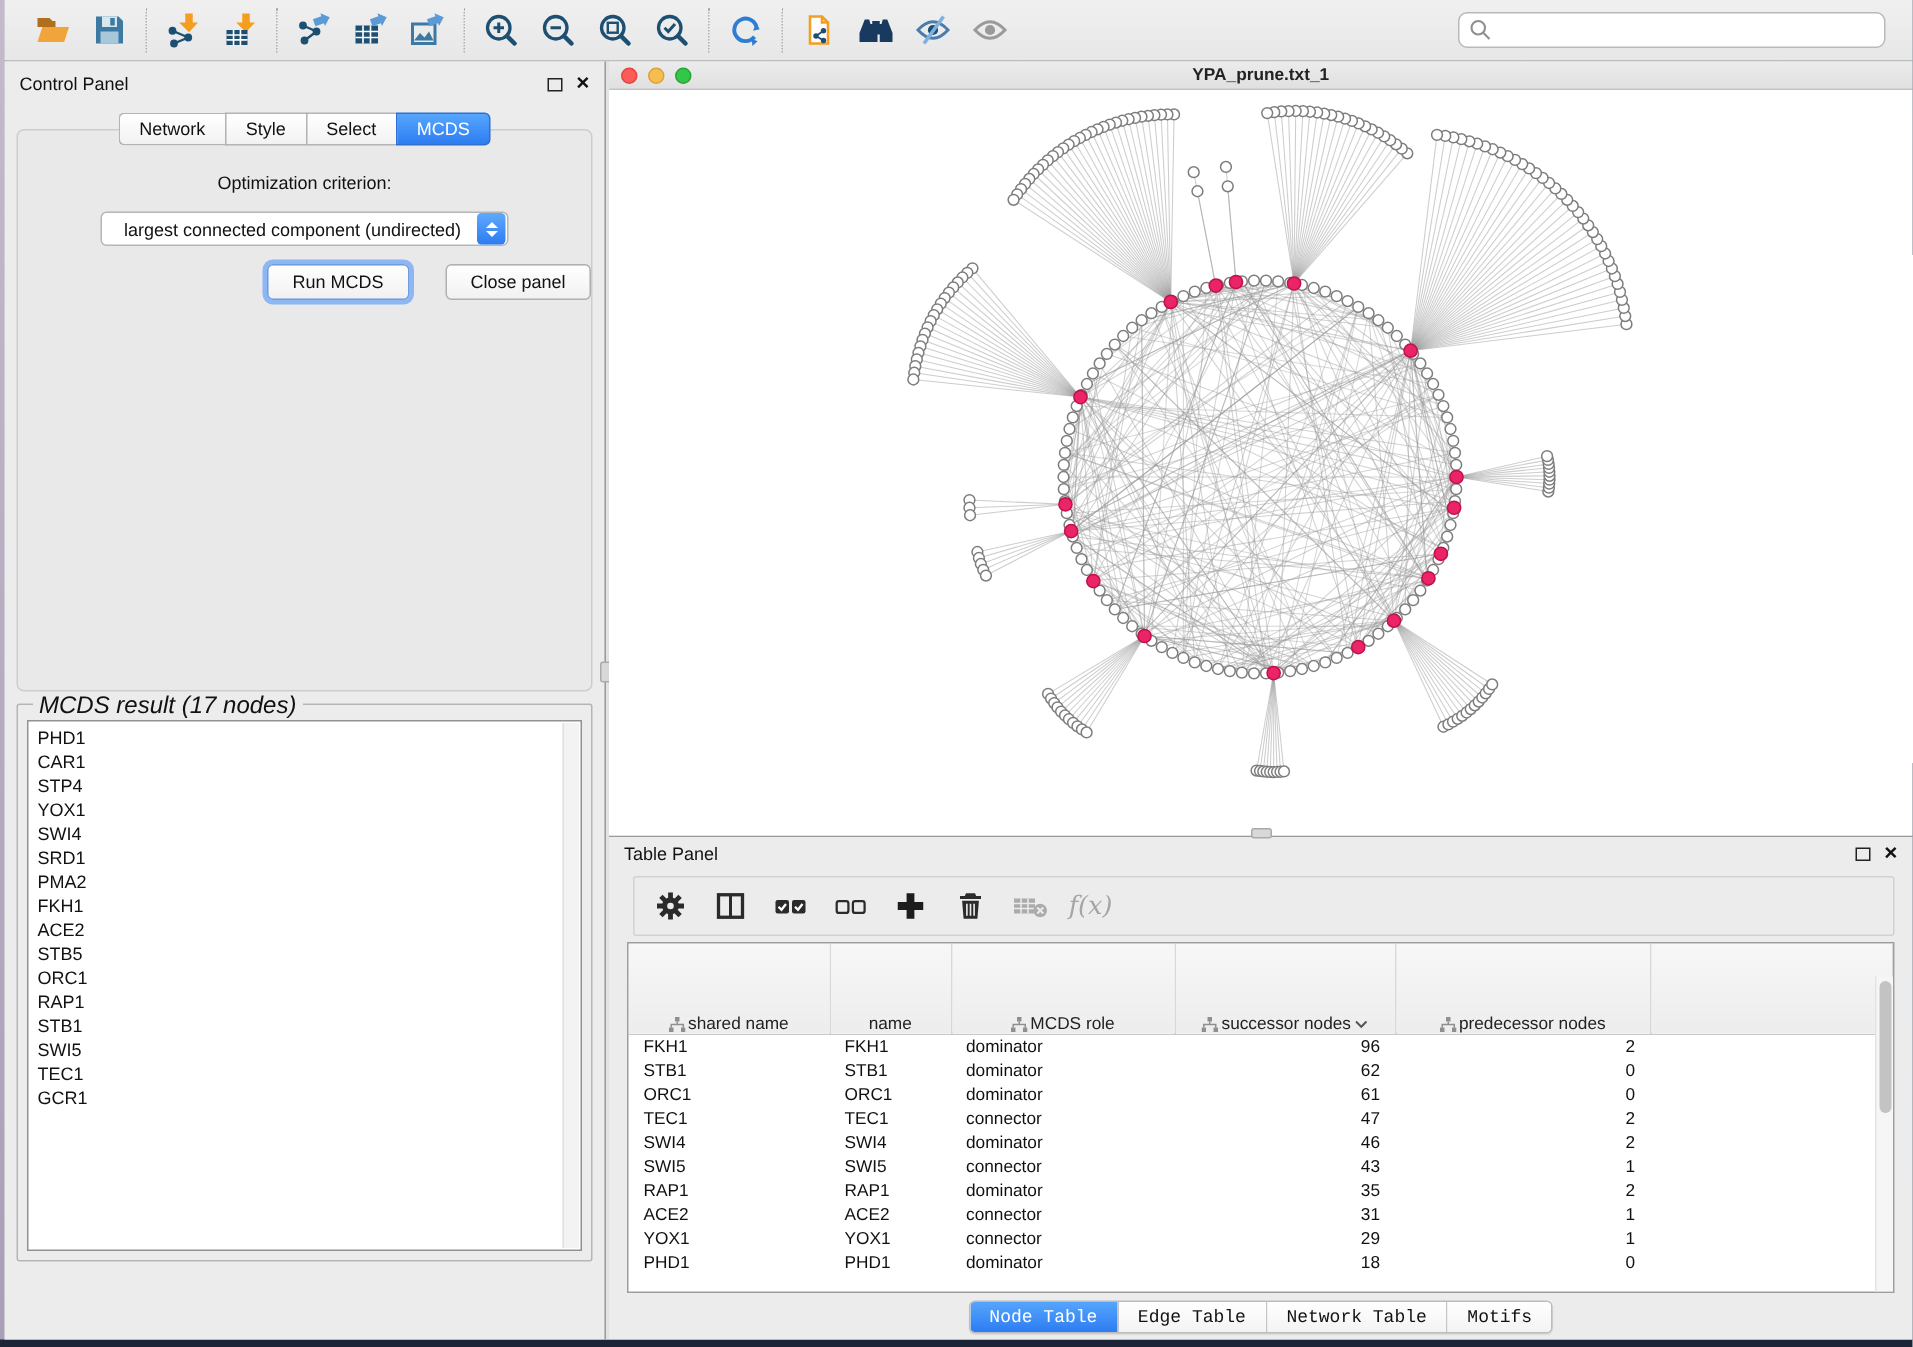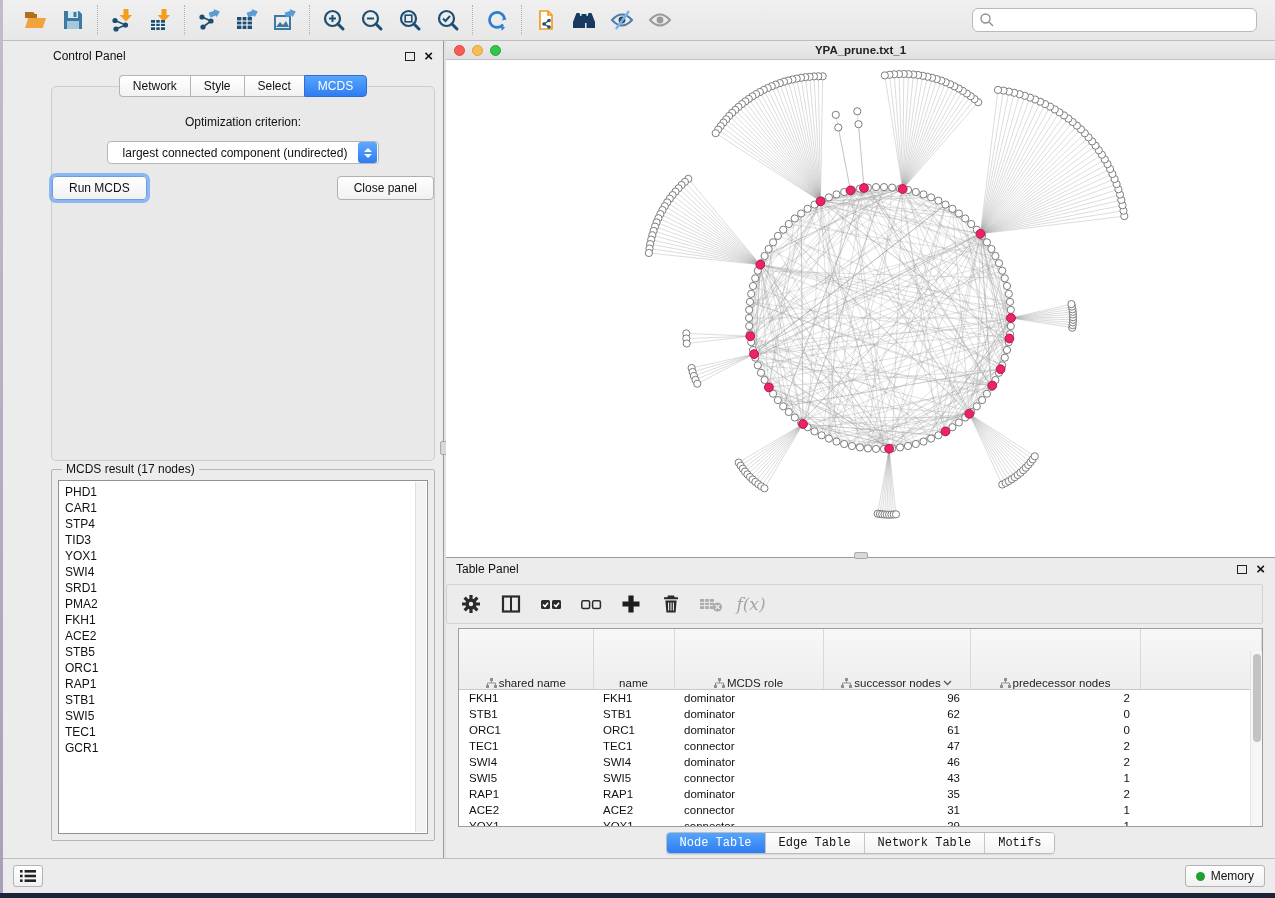--- a/index.html
+++ b/index.html
@@ -17,64 +17,64 @@
   .search-wrap { margin-left:auto; margin-right:10px; position:relative; }
   .search-input { width:285px; height:24px; border:1px solid #b9b9b9; border-radius:6px; background:#fff; padding:0 6px 0 26px; font-size:12px; color:#333; outline:none; }
   .search-icon { position:absolute; left:7px; top:4px; }
 
   
   .main { flex:1; display:flex; min-height:0; }
   .vdivider { width:3px; background:#e2e2e2; border-left:1px solid #9a9a9a; position:relative; flex:none; }
   .vdivider .knob { position:absolute; top:400px; left:-4px; width:8px; height:14px; background:#d8d8d8; border:1px solid #aaa; border-radius:2px; }
 
   
-  .cpanel { width:400px; flex:none; display:flex; flex-direction:column; background:#ececec; padding-top:4px;margin-left:40px; }
+  .cpanel { width:400px; flex:none; display:flex; flex-direction:column; background:#ececec; padding-top:4px; }
   .panel-titlebar { height:22px; display:flex; align-items:center; padding:0 10px; flex:none; }
   .panel-title { font-size:12px; color:#111; }
   .panel-controls { margin-left:auto; display:flex; align-items:center; gap:9px; }
   .float-box { width:10px; height:9px; border:1.6px solid #222; display:inline-block; cursor:pointer; }
   .close-x { font-size:15px; font-weight:bold; color:#111; line-height:10px; cursor:pointer; }
   .cp-tabs { display:flex; justify-content:center; margin-top:8px; flex:none; position:relative; z-index:2; }
   .cp-tab { font-size:12px; padding:3px 13px; background:linear-gradient(#ffffff,#f2f2f2); border:1px solid #b4b4b4; border-right:none; color:#111; cursor:pointer; }
   .cp-tab:first-child { border-radius:4px 0 0 4px; }
   .cp-tab:last-child { border-right:1px solid #b4b4b4; border-radius:0 4px 4px 0; }
   .cp-tab.active { background:linear-gradient(#56a6fd,#2e7df2); color:#fff; border-color:#2e6fd0; }
   .cp-body { flex:1; display:flex; flex-direction:column; margin:-11px 8px 0 8px; min-height:0; }
   .cp-content { background:#e9e9e9; border:1px solid #cdcdcd; border-radius:5px; padding-top:28px; height:375px; flex:none; text-align:center; }
   .opt-label { font-size:12px; color:#111; margin-bottom:12px; }
   .dropdown { margin:0 auto; width:272px; height:23px; background:#fff; border:1px solid #b6b6b6; border-radius:4px; display:flex; align-items:center; cursor:pointer; }
   .dropdown-value { flex:1; font-size:12px; color:#111; text-align:center; padding-left:6px; white-space:nowrap; }
   .dropdown-stepper { width:19px; height:21px; border-radius:3px; background:linear-gradient(#5fa9fd,#2d7cf2); margin:0 1px 0 2px; display:flex; flex-direction:column; align-items:center; justify-content:center; gap:2px; }
   .arr-up { width:0; height:0; border-left:4px solid transparent; border-right:4px solid transparent; border-bottom:4px solid #fff; }
   .arr-dn { width:0; height:0; border-left:4px solid transparent; border-right:4px solid transparent; border-top:4px solid #fff; }
-  .cp-buttons { margin-top:12px; display:flex; justify-content:space-between; gap:6px; }
+  .cp-buttons { margin-top:12px; display:flex; justify-content:flex-end; gap:24px; }
   .btn { font-size:12px; color:#111; background:linear-gradient(#ffffff,#f1f1f1); border:1px solid #b0b0b0; border-radius:4px; padding:4px 16px; cursor:pointer; }
   .btn.focus-ring { box-shadow:0 0 0 3px rgba(90,155,250,.65); border-color:#6f9ddc; }
   .mcds-group { margin-top:8px; border:1px solid #b5b5b5; border-radius:2px; position:relative; flex:none; height:372px; padding:10px 6px 6px 6px; }
-  .mcds-group-title { position:absolute; top:-8px; left:10px; background:#ececec; padding:0 4px; font-size:12px; color:#111; }
+  .mcds-group-title { position:absolute; top:-8px; left:10px; background:#ececec; padding:0 4px; font-size:16px; color:#111;font-style:italic; }
   .mcds-list { background:#fff; border:1px solid #919191; height:100%; overflow:hidden; position:relative; padding:3px 0 0 6px; }
   .mcds-item { font-size:12px; line-height:16px; color:#111; }
   .mcds-scroll { position:absolute; right:1px; top:1px; bottom:1px; width:11px; background:#f3f3f3; border-left:1px solid #e0e0e0; }
 
   
   .rightpane { flex:1; display:flex; flex-direction:column; min-width:0; }
   .netwin { height:517px; flex:none; display:flex; flex-direction:column; border-bottom:1px solid #9a9a9a; }
   .net-titlebar { height:19px; background:linear-gradient(#ececec,#e0e0e0); border-bottom:1px solid #c2c2c2; display:flex; align-items:center; padding:0 8px; position:relative; flex:none; }
   .tlights { display:flex; gap:7px; }
   .tlight { width:11px; height:11px; border-radius:50%; cursor:pointer; }
   .tl-red { background:#fc5b57; border:1px solid #e2463f; }
   .tl-yellow { background:#f5be4f; border:1px solid #dfa03a; }
   .tl-green { background:#33c748; border:1px solid #27a338; }
   .net-title { position:absolute; left:0; right:0; text-align:center; font-size:11.5px; font-weight:bold; color:#222; pointer-events:none; }
   .net-canvas { flex:1; background:#fff; position:relative; }
   .hdivider-knob { position:absolute; left:50%; bottom:-2px; transform:translateX(-50%); width:14px; height:7px; background:#d8d8d8; border:1px solid #aaa; border-radius:2px; z-index:3; }
 
   
   .tpanel { flex:1; display:flex; flex-direction:column; background:#ececec; min-height:0; }
-  .tp-toolbar { margin:4px 12px 0 0; height:40px; background:#ececec; border:1px solid #d2d2d2; border-radius:2px; display:flex; align-items:center; gap:16px; padding:0 12px; flex:none; }
+  .tp-toolbar { margin:4px 12px 0 16px; height:40px; background:#ececec; border:1px solid #d2d2d2; border-radius:2px; display:flex; align-items:center; gap:16px; padding:0 12px; flex:none; }
   .tp-tool { width:24px; height:24px; display:flex; align-items:center; justify-content:center; cursor:pointer; }
   .fx-label { font-family:"DejaVu Serif", serif; font-style:italic; font-size:17px; color:#a5a5a5; }
   .tablewrap { margin:4px 12px 0 12px; flex:1; background:#fff; border:1px solid #9d9d9d; position:relative; overflow:hidden; min-height:0; }
   .dtable { width:100%; border-collapse:collapse; table-layout:fixed; }
   .dtable th { height:21px; background:linear-gradient(#f7f7f7,#ededed); border-right:1px solid #d8d8d8; border-bottom:1px solid #c9c9c9; font-size:11.5px; font-weight:normal; color:#222; text-align:center; position:relative; }
   .th-inner { display:flex; align-items:center; justify-content:center; gap:2px;margin-top:48px; }
   .dtable td { height:16px; font-size:11.5px; color:#111; padding:0 10px; white-space:nowrap; overflow:hidden; }
   .td-num { text-align:right; }
   .tscroll { position:absolute; right:0; top:22px; bottom:0; width:12px; background:#f6f6f6; border-left:1px solid #e3e3e3; }
   .tscroll .thumb { position:absolute; left:1.5px; width:8px; border-radius:4px; background:#c3c3c3; }
@@ -274,21 +274,20 @@
             <button class="btn focus-ring">Run MCDS</button>
             <button class="btn">Close panel</button>
           </div>
         </div>
         <div class="mcds-group">
           <span class="mcds-group-title">MCDS result (17 nodes)</span>
           <div class="mcds-list" id="mcds-list">
             <div class="mcds-item">PHD1</div>
               <div class="mcds-item">CAR1</div>
               <div class="mcds-item">STP4</div>
-              <div class="mcds-item">TID3</div>
               <div class="mcds-item">YOX1</div>
               <div class="mcds-item">SWI4</div>
               <div class="mcds-item">SRD1</div>
               <div class="mcds-item">PMA2</div>
               <div class="mcds-item">FKH1</div>
               <div class="mcds-item">ACE2</div>
               <div class="mcds-item">STB5</div>
               <div class="mcds-item">ORC1</div>
               <div class="mcds-item">RAP1</div>
               <div class="mcds-item">STB1</div>
@@ -1292,31 +1291,13 @@
             <span class="seg-btn active">Node Table</span>
             <span class="seg-btn">Edge Table</span>
             <span class="seg-btn">Network Table</span>
             <span class="seg-btn">Motifs</span>
           </span>
         </div>
       </div>
     </div>
   </div>
 
-  <div class="statusbar">
-    <span class="status-left-btn">
-        <svg width="16" height="14" viewBox="0 0 16 14">
-          <g fill="#222">
-            <rect x="0" y="1" width="2.6" height="2.6"></rect>
-            <rect x="0" y="5.7" width="2.6" height="2.6"></rect>
-            <rect x="0" y="10.4" width="2.6" height="2.6"></rect>
-            <rect x="4.6" y="1" width="11.4" height="2.6"></rect>
-            <rect x="4.6" y="5.7" width="11.4" height="2.6"></rect>
-            <rect x="4.6" y="10.4" width="11.4" height="2.6"></rect>
-          </g>
-        </svg>
-      </span>
-    <span class="memory-btn">
-        <span class="mem-dot"></span>
-        <span>Memory</span>
-      </span>
-  </div>
 </div>
 
 </body></html>

